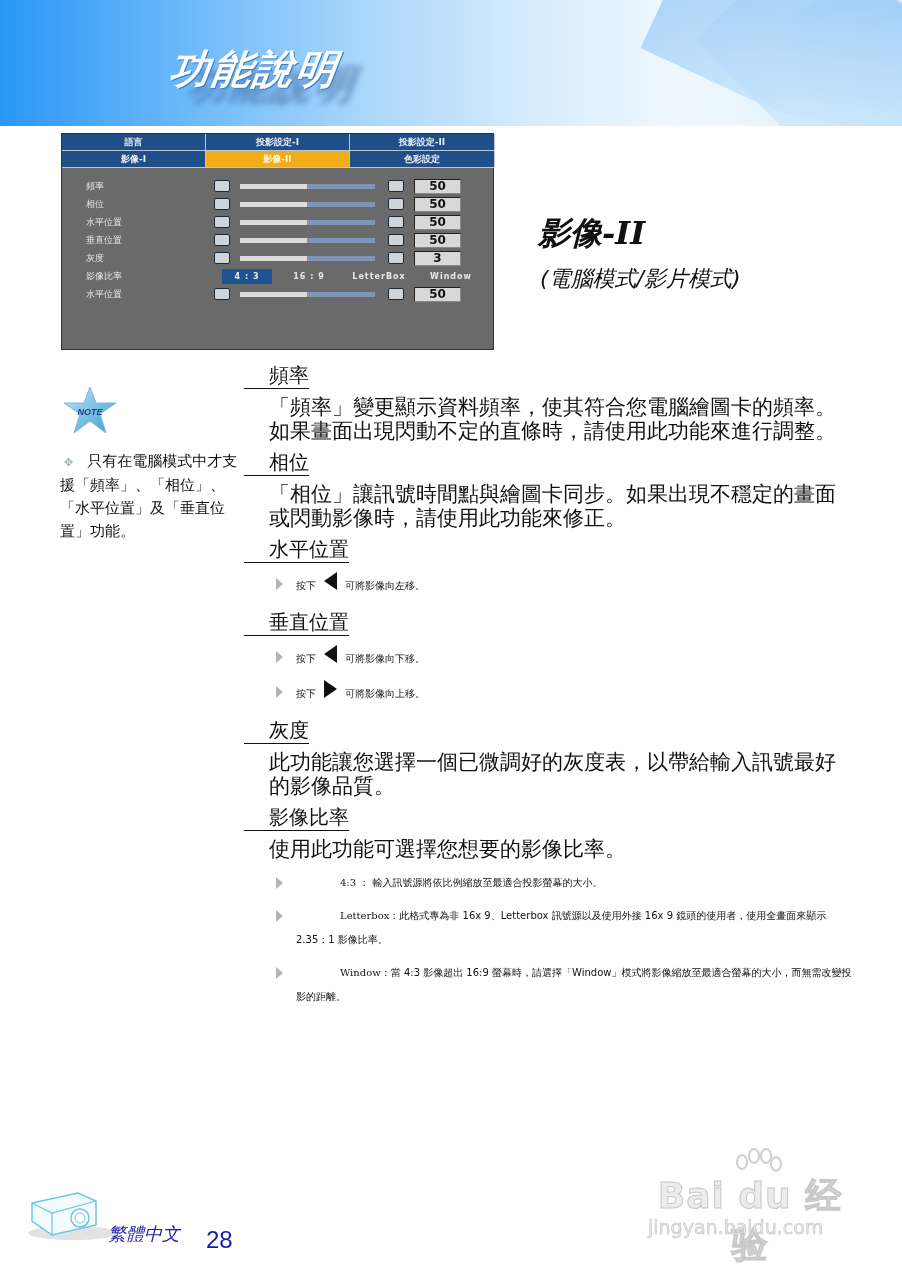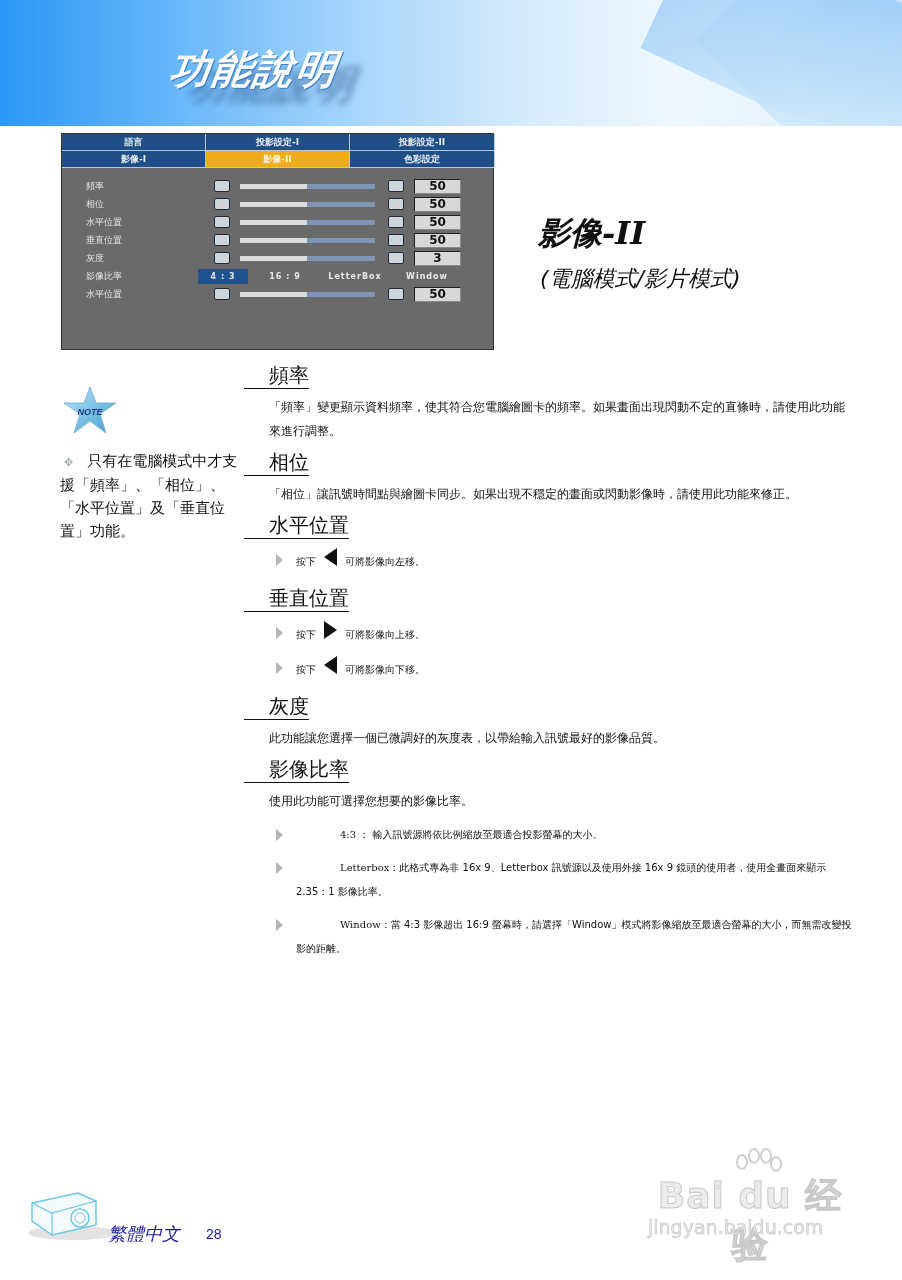--- a/index.html
+++ b/index.html
@@ -55,21 +55,21 @@
   .osd-icon.r { left: 326px; }
   .osd-slider {
     position: absolute; left: 178px; top: 6px; width: 135px; height: 5px;
     background: linear-gradient(90deg, #dcdcdc 0 50%, #7f95b5 50% 100%);
   }
   .osd-value {
     position: absolute; left: 352px; top: 1px; width: 47px; height: 15px;
     background: #d8d8d8; border: 1px solid #202020; border-right-color: #888; border-bottom-color: #888;
     font-size: 12px; font-weight: bold; text-align: center; line-height: 13px; color: #111;
   }
-  .osd-aspect { position: absolute; left: 136px; top: 1px; width: 260px; height: 15px; }
+  .osd-aspect { position: absolute; left: 160px; top: 1px; width: 260px; height: 15px; }
   .osd-aspect span {
     position: absolute; top: 0; height: 15px; line-height: 15px;
     font-size: 8px; font-weight: bold; color: #e8e8e8; text-align: center; letter-spacing: 1px;
   }
   .osd-aspect span.sel { background: #1f5290; }
 
   
   .section-title {
     position: absolute; left: 538px; top: 212px; font-size: 32px; font-style: italic; font-weight: bold;
     color: #111; font-family: "DejaVu Serif", serif;
@@ -85,39 +85,39 @@
     font-size: 15px; line-height: 23px; color: #111;
   }
   .note-bullet { color: #9aa; font-size: 11px; margin-right: 14px; margin-left: 4px; }
 
   
   .content { position: absolute; left: 244px; top: 360px; width: 612px; }
   .heading {
     display: inline-block; font-size: 20px; padding-left: 25px; border-bottom: 1.5px solid #111;
     line-height: 26px; margin-top: 2px;
   }
-  .para { font-size: 12px; line-height: 24px; padding-left: 25px; margin: 6px 0 4px 0; }
+  .para { font-size: 21px; line-height: 24px; padding-left: 25px; margin: 6px 0 4px 0; }
   .bullets { list-style: none; padding-left: 30px; margin: 4px 0; }
   .bullets li { position: relative; font-size: 10px; line-height: 24px; padding-left: 22px; margin: 9px 0; }
   .bullets li .arr {
     position: absolute; left: 2px; top: 6px; width: 0; height: 0;
     border-top: 6px solid transparent; border-bottom: 6px solid transparent; border-left: 7px solid #b5b5b5;
   }
   .tri { display: inline-block; width: 0; height: 0; margin: 0 8px; vertical-align: -1px; }
   .tri.left { border-top: 9px solid transparent; border-bottom: 9px solid transparent; border-right: 13px solid #111; }
   .tri.right { border-top: 9px solid transparent; border-bottom: 9px solid transparent; border-left: 13px solid #111; }
   .serif { font-family: "DejaVu Serif", "Liberation Serif", serif; margin-left: 44px; }
 
   
   .footer-proj { position: absolute; left: 18px; top: 1185px; width: 120px; height: 60px; }
   .footer-lang {
     position: absolute; left: 108px; top: 1222px; font-size: 18px; font-style: italic; color: #1a1aa8;
   }
   .footer-page {
-    position: absolute; left: 206px; top: 1226px; font-size: 14px; color: #1a1aa8; font-family: "Liberation Sans", sans-serif;
+    position: absolute; left: 206px; top: 1226px; font-size: 24px; color: #1a1aa8; font-family: "Liberation Sans", sans-serif;
   }
   .watermark {
     position: absolute; left: 640px; top: 1148px; width: 220px; height: 100px; color: #d4d4d4;
   }
   .wm-big { position: absolute; left: 0; top: 24px; font-size: 36px; font-weight: bold; letter-spacing: 1px;
     color: #ececec; text-align: center; -webkit-text-stroke: 1px #c8c8c8; }
   .wm-small { position: absolute; left: 8px; top: 68px; font-size: 19px; color: #e8e8e8; -webkit-text-stroke: 0.6px #c4c4c4; }
 </style>
 </head>
 <body>
@@ -221,22 +221,22 @@
   <div class="heading">相位</div>
   <p class="para">「相位」讓訊號時間點與繪圖卡同步。如果出現不穩定的畫面或閃動影像時，請使用此功能來修正。</p>
 
   <div class="heading">水平位置</div>
   <ul class="bullets">
     <li><span class="arr"></span><span>按下</span><span class="tri left"></span><span>可將影像向左移。</span></li>
   </ul>
 
   <div class="heading">垂直位置</div>
   <ul class="bullets">
+    <li><span class="arr"></span><span>按下</span><span class="tri left"></span><span>可將影像向下移。</span></li>
     <li><span class="arr"></span><span>按下</span><span class="tri right"></span><span>可將影像向上移。</span></li>
-    <li><span class="arr"></span><span>按下</span><span class="tri left"></span><span>可將影像向下移。</span></li>
   </ul>
 
   <div class="heading">灰度</div>
   <p class="para">此功能讓您選擇一個已微調好的灰度表，以帶給輸入訊號最好的影像品質。</p>
 
   <div class="heading">影像比率</div>
   <p class="para">使用此功能可選擇您想要的影像比率。</p>
   <ul class="bullets" style="margin-top:10px;">
     <li><span class="arr"></span><span class="serif">4:3</span><span> ： </span><span>輸入訊號源將依比例縮放至最適合投影螢幕的大小。</span></li>
     <li><span class="arr"></span><span class="serif">Letterbox</span><span>：</span><span>此格式專為非 16x 9、Letterbox 訊號源以及使用外接 16x 9 鏡頭的使用者，使用全畫面來顯示 2.35：1 影像比率。</span></li>

